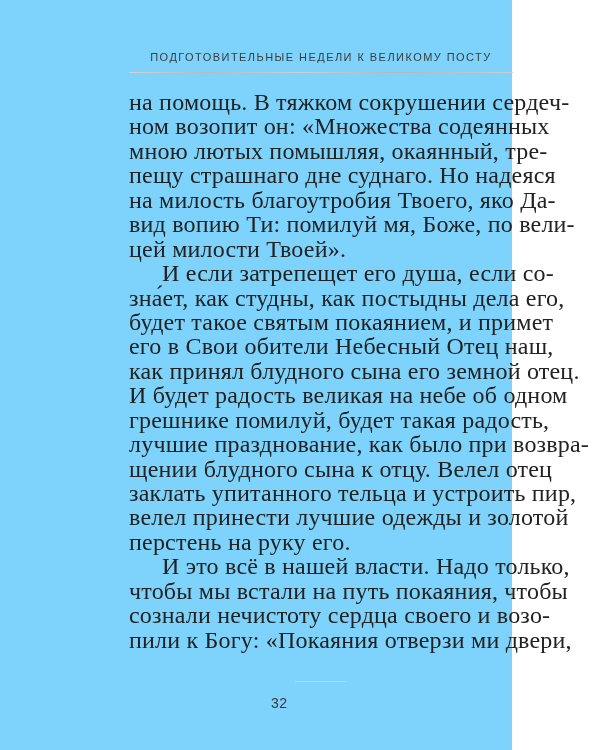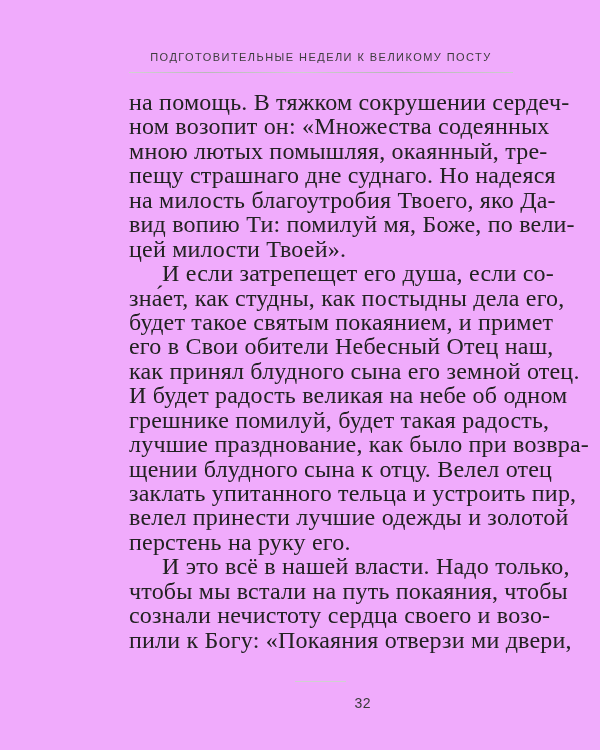--- a/index.html
+++ b/index.html
@@ -9,22 +9,22 @@
     }
     body {
       width: 600px;
       height: 750px;
       position: relative;
       overflow: hidden;
     }
     .page {
       position: absolute;
       left: 0; top: 0;
-      width: 600px; height: 750px;
-      background: #f0abfc;
+      width: 512px; height: 750px;
+      background: #7dd3fc;
     }
     .running-head {
       position: absolute;
       left: 129px;
       top: 50px;
       width: 384px;
       height: 14px;
       line-height: 14px;
       text-align: center;
       font-family: "Liberation Sans", sans-serif;
@@ -76,21 +76,21 @@
       height: 1px;
       background: #d0d0d0;
     }
     .folio {
       position: absolute;
       left: 271px;
       top: 695px;
       width: 100px;
       height: 16px;
       line-height: 16px;
-      text-align: right;
+      text-align: left;
       font-family: "Liberation Sans", sans-serif;
       font-size: 14px;
       color: #3a3a3a;
       letter-spacing: 0.5px;
     }
   </style>
 </head>
 <body>
 
 <div class="page">

